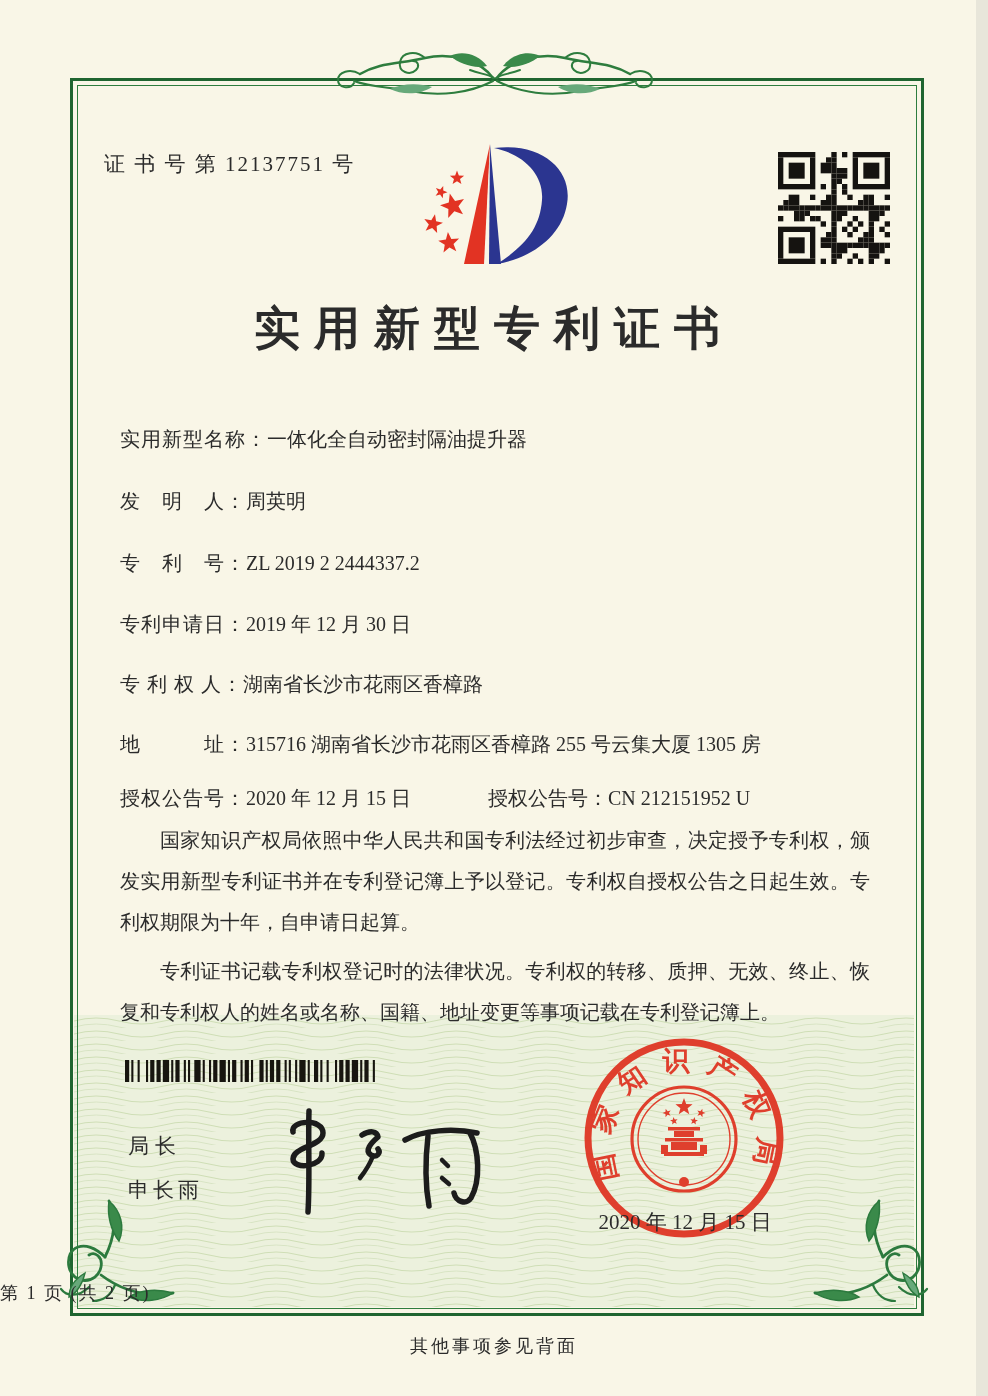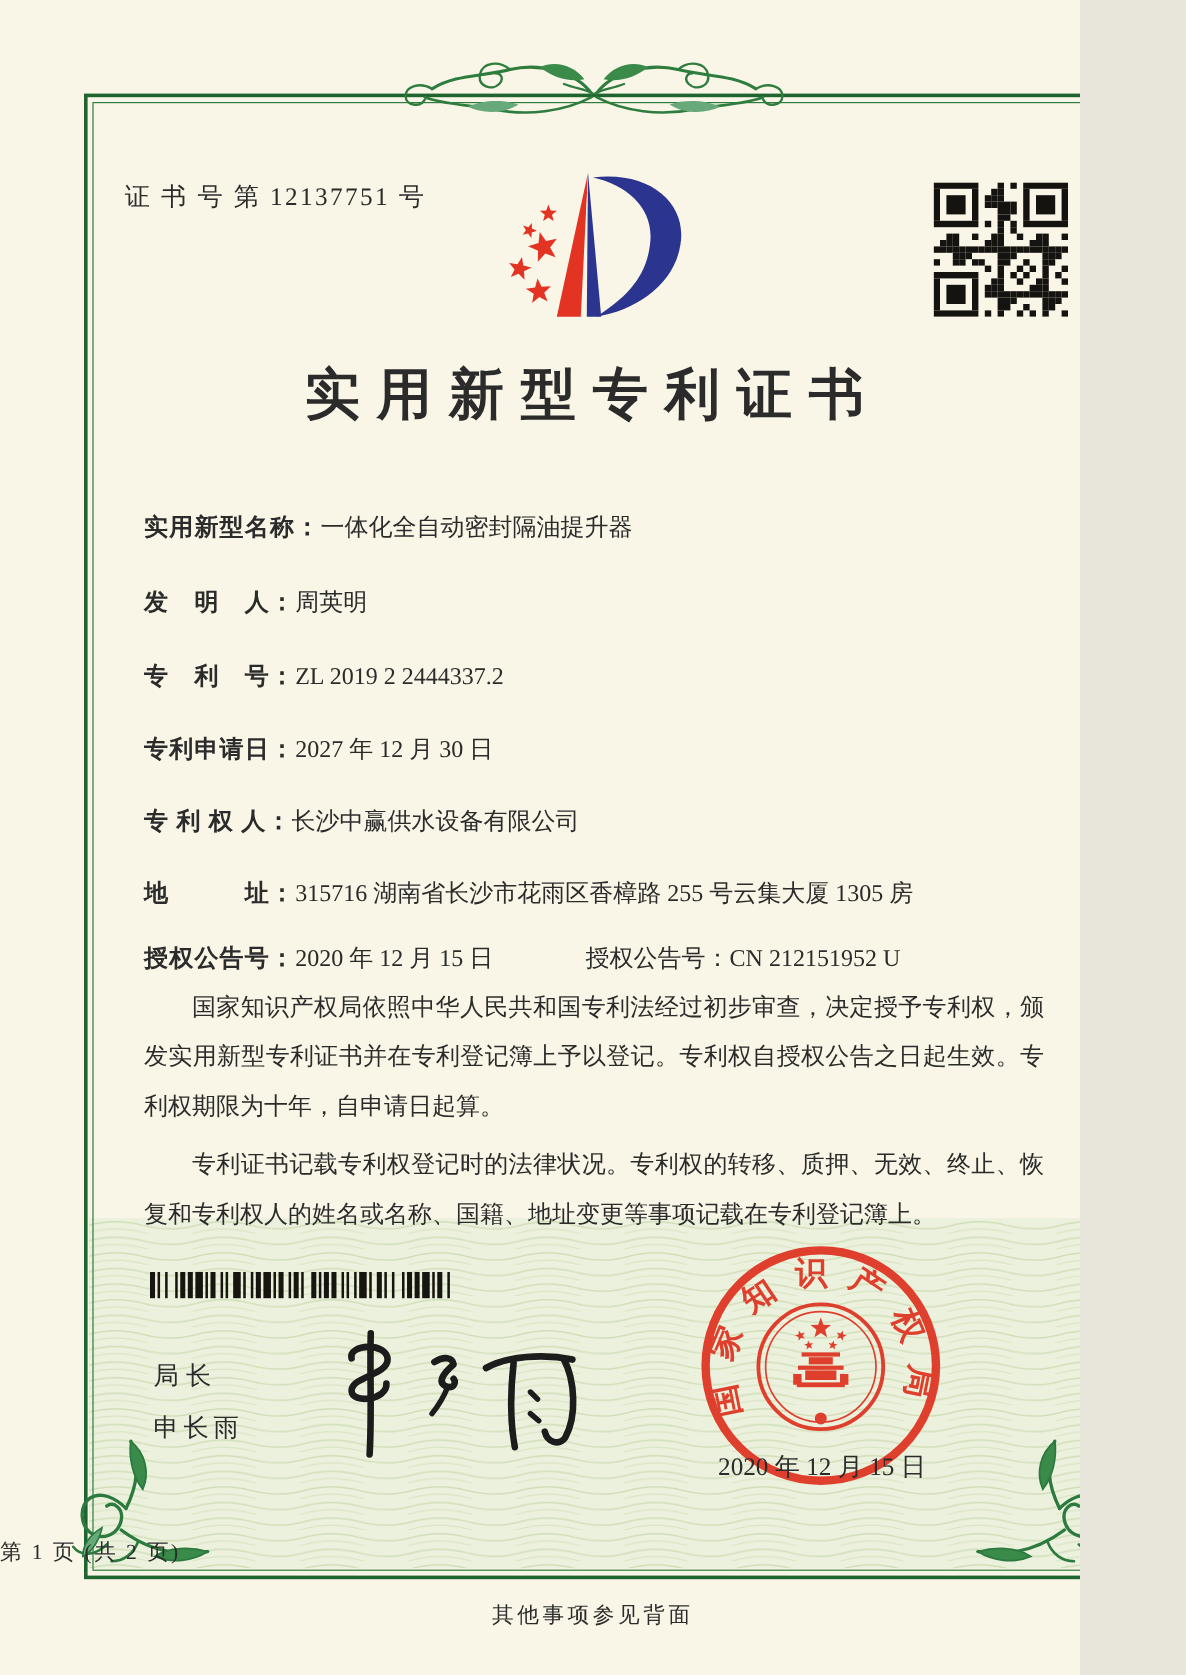--- a/index.html
+++ b/index.html
@@ -1,29 +1,29 @@
 <!DOCTYPE html>
 <html><head>
 <meta charset="utf-8">
 <style>
   html,body{margin:0;padding:0;background:#e8e6da;}
-  .page{position:relative;width:900px;height:1396px;background:#f9f6e7;overflow:hidden;
+  .page{position:relative;width:976px;height:1396px;background:#f9f6e7;overflow:hidden;
         font-family:"Liberation Serif","DejaVu Serif",serif;color:#2b2b2b;}
   .abs{position:absolute;}
   
   .frame{left:70px;top:78px;width:848px;height:1232px;border:3px solid #1f6530;z-index:2;}
   .frame::after{content:"";position:absolute;left:4px;top:4px;right:4px;bottom:4px;border:1px solid #2e7d3e;}
   .band{left:74px;top:1015px;width:840px;height:292px;z-index:0;}
   .certno{left:104px;top:150px;font-size:21px;letter-spacing:2px;z-index:4;}
   .logo{left:397px;top:140px;z-index:4;}
   .qr{left:778px;top:152px;z-index:4;}
   .title{left:0;top:298px;width:988px;text-align:center;font-size:46px;font-weight:bold;
          letter-spacing:14px;z-index:4;}
   .frow{left:120px;width:760px;font-size:20px;z-index:4;white-space:nowrap;}
-  .frow .lab{letter-spacing:1px;font-weight:bold;}
+  .frow .lab{letter-spacing:1px;}
   .grantno{left:488px;font-size:20px;z-index:4;white-space:nowrap;}
   .paras{left:120px;top:820px;width:750px;font-size:20px;line-height:41px;text-align:justify;z-index:4;}
   .paras p{margin:0 0 8px 0;text-indent:2em;}
   .barcode{left:125px;top:1060px;z-index:4;}
   .director-label{left:128px;top:1132px;font-size:21px;letter-spacing:6px;z-index:4;}
   .director-name{left:128px;top:1176px;font-size:21px;letter-spacing:4px;z-index:4;}
   .sig{left:265px;top:1108px;z-index:4;}
   .seal{left:577px;top:1031px;z-index:5;opacity:.93;}
   .sealdate{left:595px;top:1208px;width:180px;text-align:center;font-size:21px;z-index:6;}
   .pagefoot{left:0;top:1281px;width:988px;text-align:left;font-size:18px;letter-spacing:2px;z-index:4;}
@@ -265,24 +265,24 @@
   <div class="abs frow" style="top:426px">
     <span class="lab">实用新型名称：</span><span>一体化全自动密封隔油提升器</span>
   </div>
   <div class="abs frow" style="top:488px">
     <span class="lab">发　明　人：</span><span>周英明</span>
   </div>
   <div class="abs frow" style="top:550px">
     <span class="lab">专　利　号：</span><span>ZL 2019 2 2444337.2</span>
   </div>
   <div class="abs frow" style="top:611px">
-    <span class="lab">专利申请日：</span><span>2027 年 12 月 30 日</span>
+    <span class="lab">专利申请日：</span><span>2019 年 12 月 30 日</span>
   </div>
   <div class="abs frow" style="top:671px">
-    <span class="lab">专 利 权 人：</span><span>长沙中赢供水设备有限公司</span>
+    <span class="lab">专 利 权 人：</span><span>湖南省长沙市花雨区香樟路</span>
   </div>
   <div class="abs frow" style="top:731px">
     <span class="lab">地　　　址：</span><span>315716 湖南省长沙市花雨区香樟路 255 号云集大厦 1305 房</span>
   </div>
   <div class="abs frow" style="top:785px">
     <span class="lab">授权公告号：</span><span>2020 年 12 月 15 日</span>
   </div>
   <div class="abs grantno" style="top:785px">
     <span class="lab">授权公告号：</span><span>CN 212151952 U</span>
   </div>

